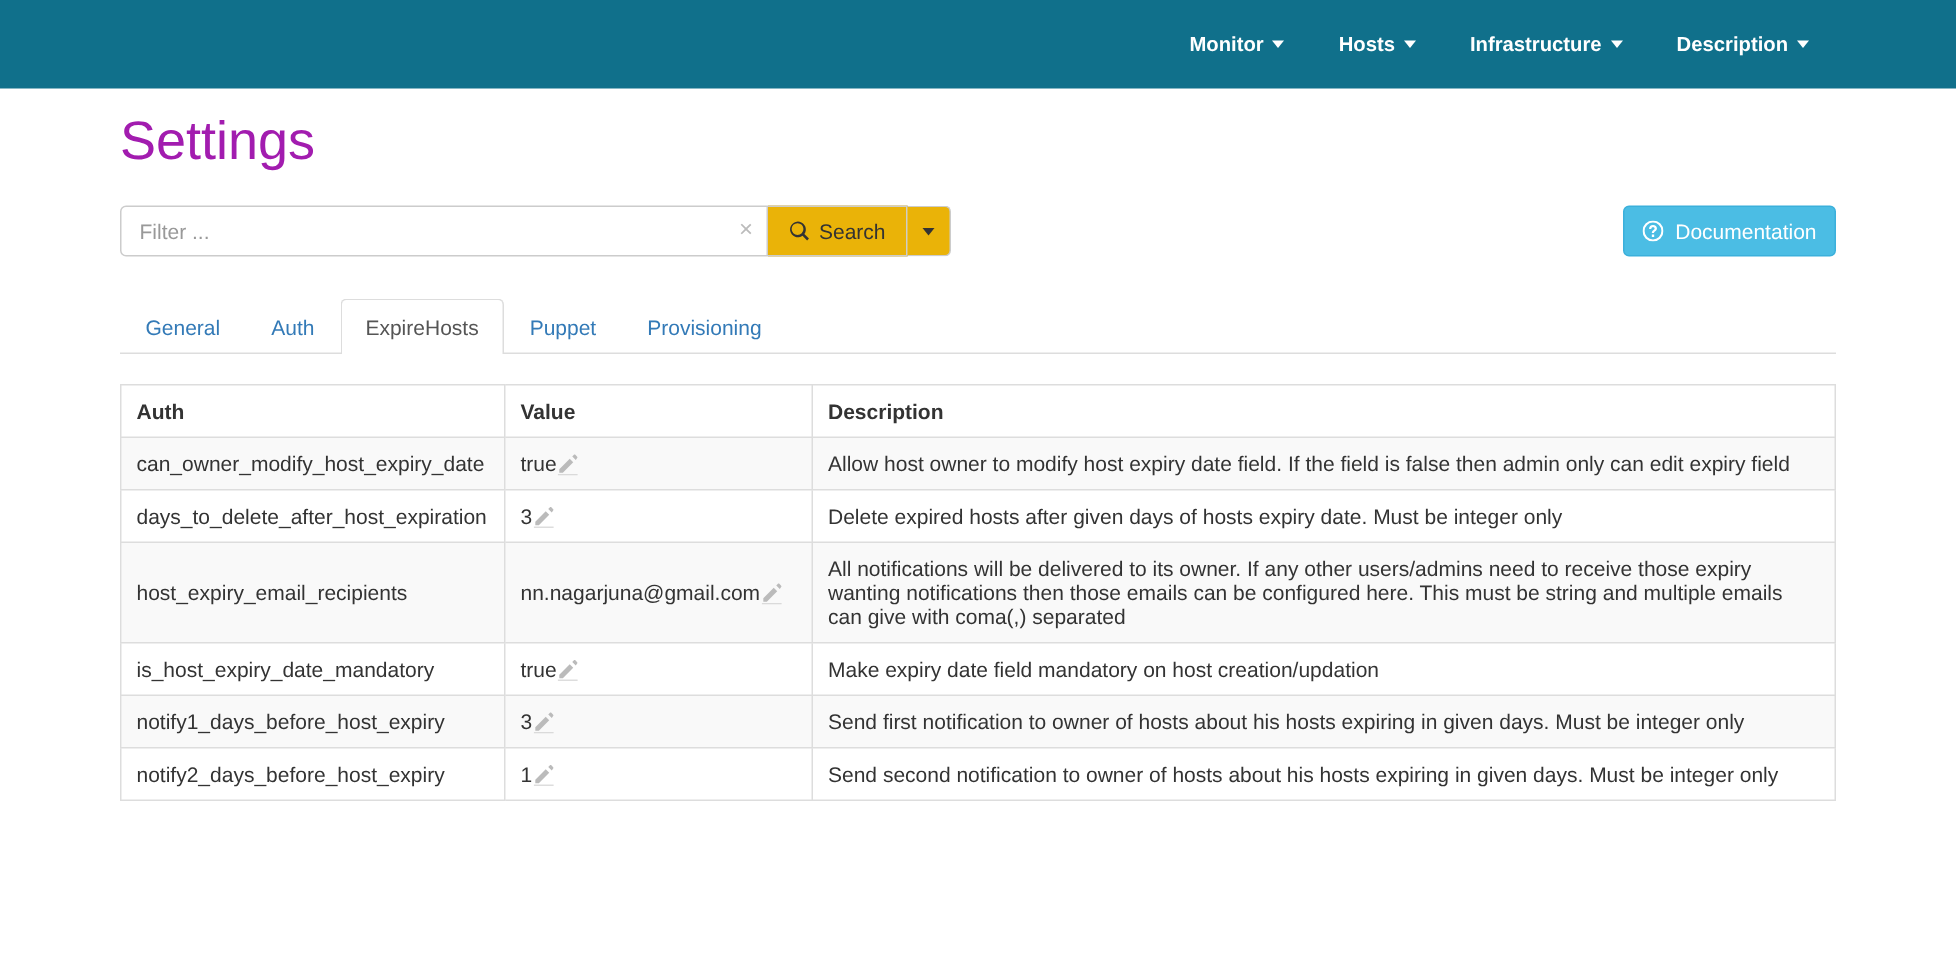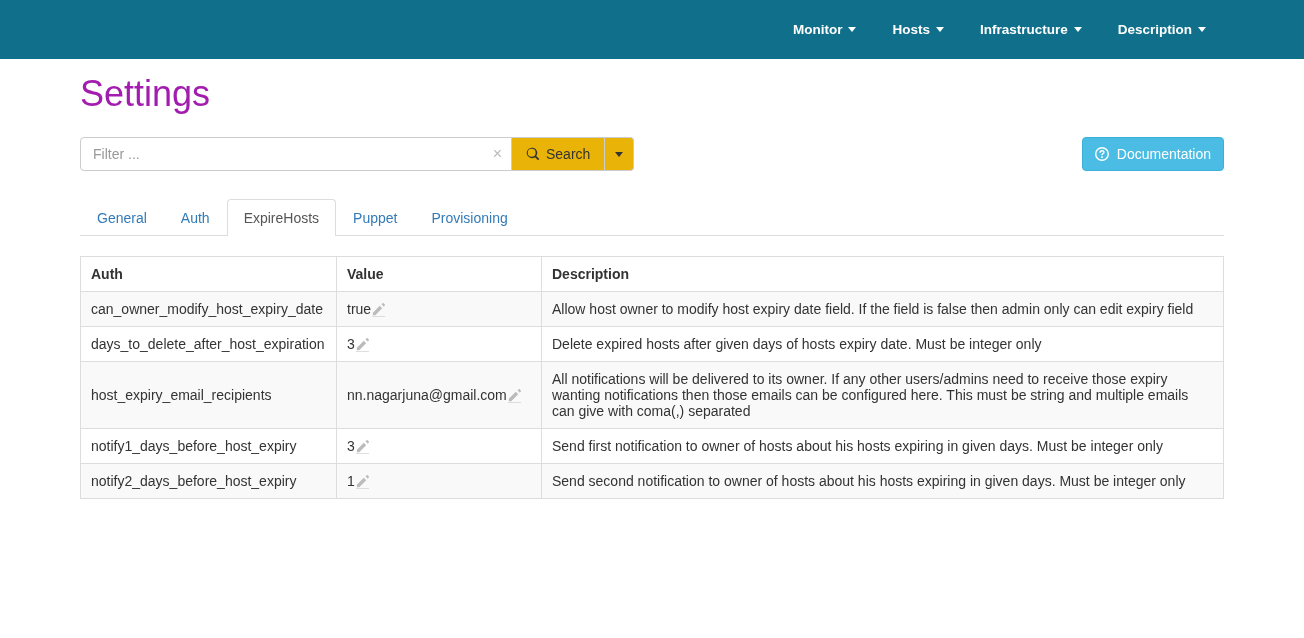--- a/index.html
+++ b/index.html
@@ -155,20 +155,35 @@
                 <svg viewBox="0 0 16 16">
                   <path d="M2 11.5V14h2.5l7.4-7.4-2.5-2.5L2 11.5zM14.7 3.6c.3-.3.3-.7 0-1l-1.3-1.3c-.3-.3-.7-.3-1 0l-1.2 1.2 2.5 2.5 1-1.4z"></path>
                   <path d="M1 15h14v1H1z" opacity=".5"></path>
                 </svg>
               </span>
             </div>
           </td>
           <td>All notifications will be delivered to its owner. If any other users/admins need to receive those expiry wanting notifications then those emails can be configured here. This must be string and multiple emails can give with coma(,) separated</td>
         </tr>
         <tr>
+          <td class="col-name">is_host_expiry_date_mandatory</td>
+          <td class="col-value">
+            <div class="val-cell">
+              <span>true</span>
+              <span class="edit-icon">
+                <svg viewBox="0 0 16 16">
+                  <path d="M2 11.5V14h2.5l7.4-7.4-2.5-2.5L2 11.5zM14.7 3.6c.3-.3.3-.7 0-1l-1.3-1.3c-.3-.3-.7-.3-1 0l-1.2 1.2 2.5 2.5 1-1.4z"></path>
+                  <path d="M1 15h14v1H1z" opacity=".5"></path>
+                </svg>
+              </span>
+            </div>
+          </td>
+          <td>Make expiry date field mandatory on host creation/updation</td>
+        </tr>
+        <tr>
           <td class="col-name">notify1_days_before_host_expiry</td>
           <td class="col-value">
             <div class="val-cell">
               <span>3</span>
               <span class="edit-icon">
                 <svg viewBox="0 0 16 16">
                   <path d="M2 11.5V14h2.5l7.4-7.4-2.5-2.5L2 11.5zM14.7 3.6c.3-.3.3-.7 0-1l-1.3-1.3c-.3-.3-.7-.3-1 0l-1.2 1.2 2.5 2.5 1-1.4z"></path>
                   <path d="M1 15h14v1H1z" opacity=".5"></path>
                 </svg>
               </span>

